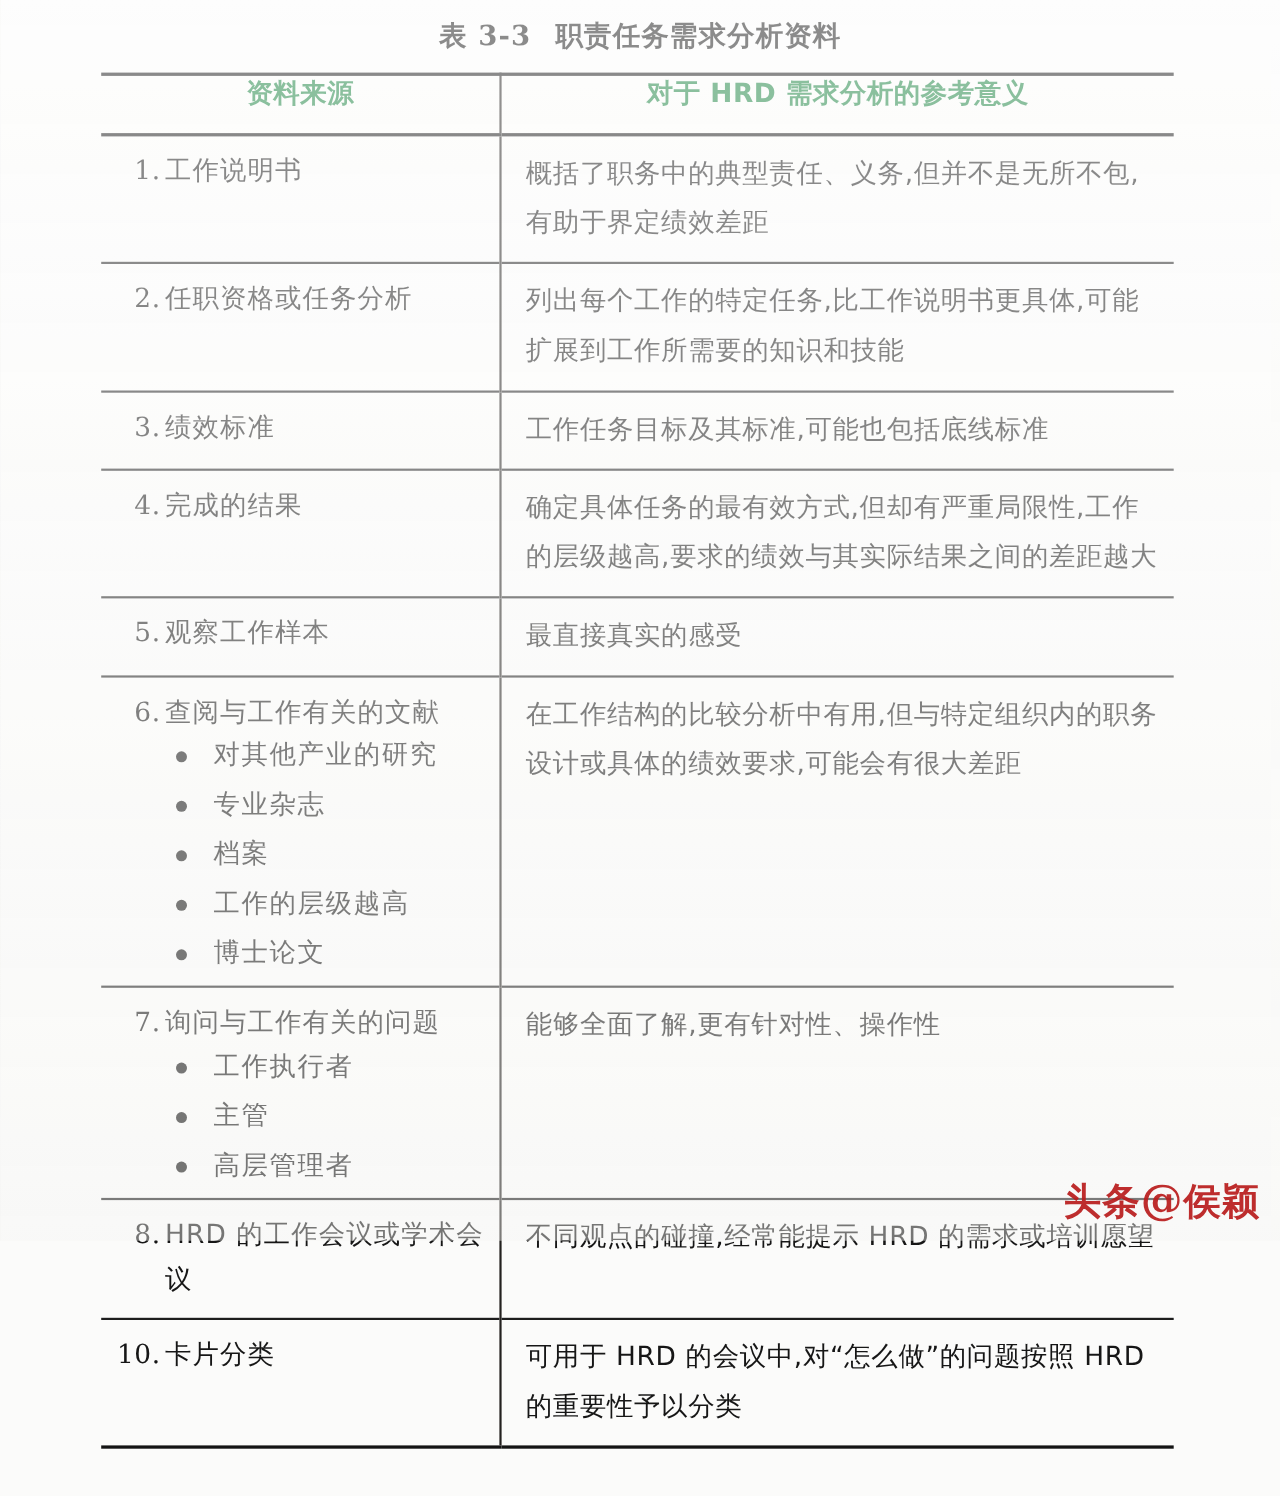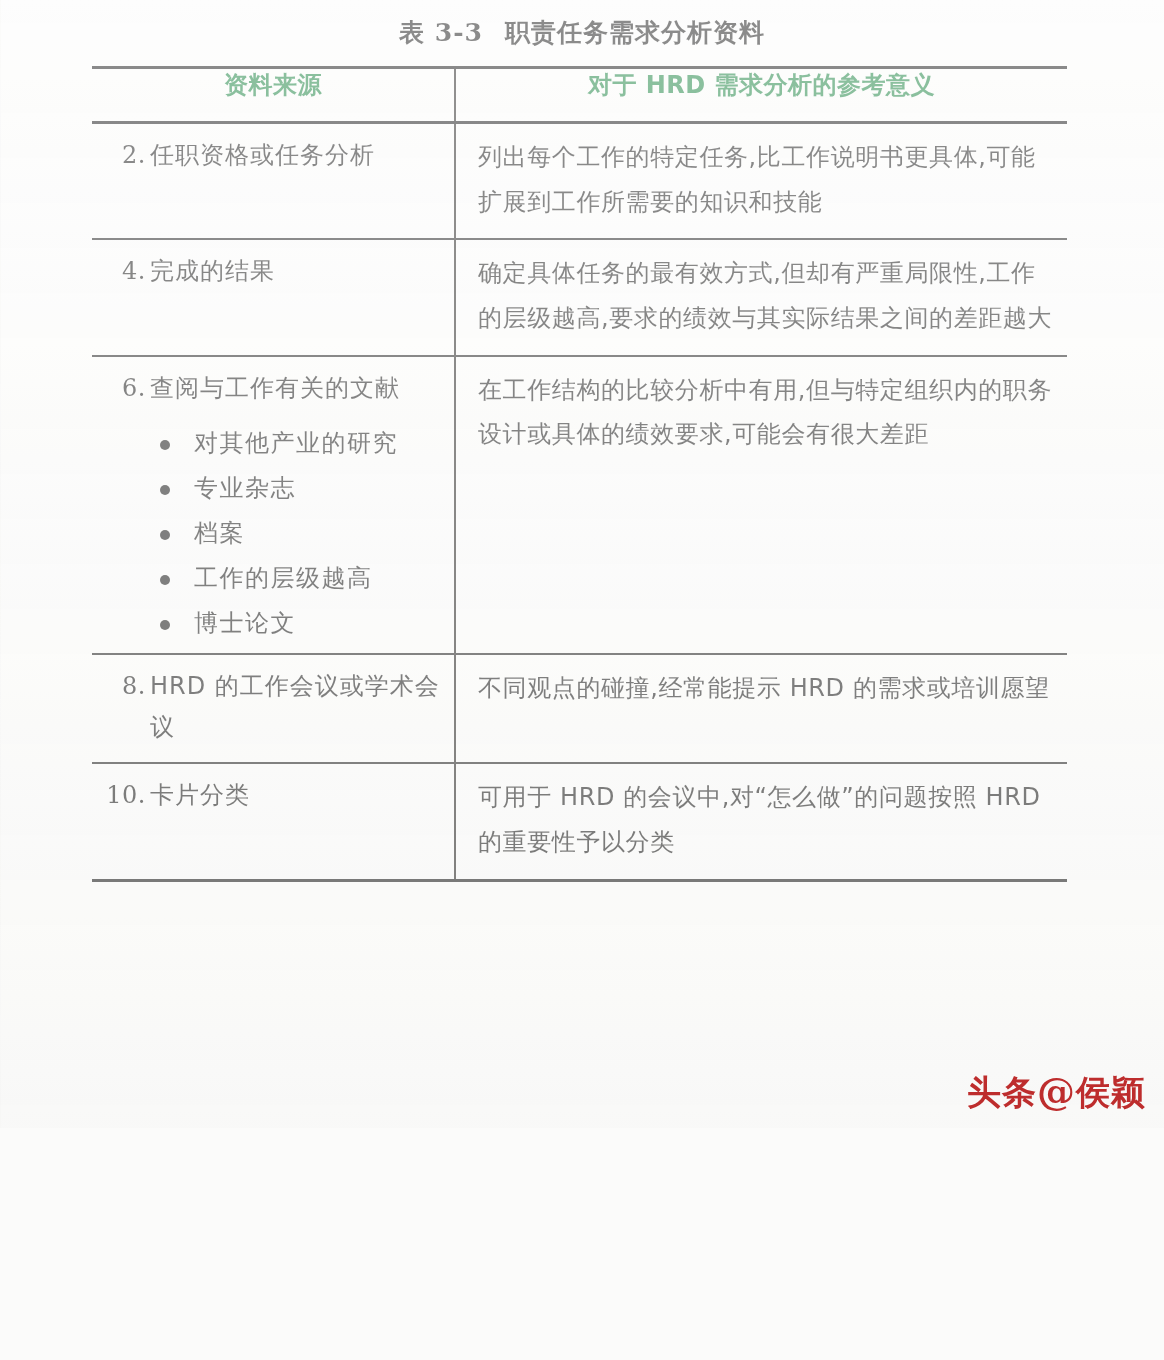--- a/index.html
+++ b/index.html
@@ -129,21 +129,21 @@
     text-align: right;
     margin-right: 4px;
     text-indent: 0;
     font-family: "DejaVu Serif", "Liberation Serif", serif;
   }
   .item .label-txt { letter-spacing: 1px; }
 
   
   ul.sub {
     list-style: none;
-    margin: 22px 0 2px 0;
+    margin: 6px 0 2px 0;
     padding: 0 0 0 52px;
   }
   ul.sub li {
     position: relative;
     font-size: 24px;
     line-height: 1.0;
     padding: 0 0 0 36px;
     margin: 0 0 21px 0;
     letter-spacing: 1.5px;
   }
@@ -201,52 +201,89 @@
         <col class="c2">
       </colgroup>
       <thead>
         <tr class="rule-top">
           <th class="col-left rule-bottom">资料来源</th>
           <th class="rule-bottom">对于 HRD 需求分析的参考意义</th>
         </tr>
       </thead>
       <tbody id="tbody">
           <tr class="">
+            <td class="col-left">
+              <span class="item"><span class="num">1.</span><span class="label-txt">工作说明书</span></span>
+            </td>
+            <td class="col-right">
+              <div class="para">概括了职务中的典型责任、义务,但并不是无所不包,有助于界定绩效差距</div>
+            </td>
+          </tr>
+          <tr class="">
             <td class="col-left rule-mid" style="border-top: 2px solid rgb(29, 29, 29);">
               <span class="item"><span class="num">2.</span><span class="label-txt">任职资格或任务分析</span></span>
             </td>
             <td class="col-right" style="border-top: 2px solid rgb(29, 29, 29);">
               <div class="para">列出每个工作的特定任务,比工作说明书更具体,可能扩展到工作所需要的知识和技能</div>
             </td>
           </tr>
           <tr class="">
             <td class="col-left rule-mid" style="border-top: 2px solid rgb(29, 29, 29);">
+              <span class="item"><span class="num">3.</span><span class="label-txt">绩效标准</span></span>
+            </td>
+            <td class="col-right" style="border-top: 2px solid rgb(29, 29, 29);">
+              <div class="para">工作任务目标及其标准,可能也包括底线标准</div>
+            </td>
+          </tr>
+          <tr class="">
+            <td class="col-left rule-mid" style="border-top: 2px solid rgb(29, 29, 29);">
               <span class="item"><span class="num">4.</span><span class="label-txt">完成的结果</span></span>
             </td>
             <td class="col-right" style="border-top: 2px solid rgb(29, 29, 29);">
               <div class="para">确定具体任务的最有效方式,但却有严重局限性,工作的层级越高,要求的绩效与其实际结果之间的差距越大</div>
+            </td>
+          </tr>
+          <tr class="">
+            <td class="col-left rule-mid" style="border-top: 2px solid rgb(29, 29, 29);">
+              <span class="item"><span class="num">5.</span><span class="label-txt">观察工作样本</span></span>
+            </td>
+            <td class="col-right" style="border-top: 2px solid rgb(29, 29, 29);">
+              <div class="para">最直接真实的感受</div>
             </td>
           </tr>
           <tr class="">
             <td class="col-left rule-mid" style="border-top: 2px solid rgb(29, 29, 29);">
               <span class="item"><span class="num">6.</span><span class="label-txt">查阅与工作有关的文献</span></span>
               <ul class="sub">
                 <li><span class="dot"></span><span>对其他产业的研究</span></li>
                 <li><span class="dot"></span><span>专业杂志</span></li>
                 <li><span class="dot"></span><span>档案</span></li>
                 <li><span class="dot"></span><span>工作的层级越高</span></li>
                 <li><span class="dot"></span><span>博士论文</span></li>
               </ul>
             </td>
             <td class="col-right" style="border-top: 2px solid rgb(29, 29, 29);">
               <div class="para">在工作结构的比较分析中有用,但与特定组织内的职务设计或具体的绩效要求,可能会有很大差距</div>
             </td>
           </tr>
           <tr class="">
             <td class="col-left rule-mid" style="border-top: 2px solid rgb(29, 29, 29);">
+              <span class="item"><span class="num">7.</span><span class="label-txt">询问与工作有关的问题</span></span>
+              <ul class="sub">
+                <li><span class="dot"></span><span>工作执行者</span></li>
+                <li><span class="dot"></span><span>主管</span></li>
+                <li><span class="dot"></span><span>高层管理者</span></li>
+              </ul>
+            </td>
+            <td class="col-right" style="border-top: 2px solid rgb(29, 29, 29);">
+              <div class="para">能够全面了解,更有针对性、操作性</div>
+            </td>
+          </tr>
+          <tr class="">
+            <td class="col-left rule-mid" style="border-top: 2px solid rgb(29, 29, 29);">
               <span class="item"><span class="num">8.</span><span class="label-txt">HRD 的工作会议或学术会议</span></span>
             </td>
             <td class="col-right" style="border-top: 2px solid rgb(29, 29, 29); margin-top: 20px;">
               <div class="para">不同观点的碰撞,经常能提示 HRD 的需求或培训愿望</div>
             </td>
           </tr>
           <tr class="rule-bottom">
             <td class="col-left rule-bottom" style="border-top: 2px solid rgb(29, 29, 29); border-bottom: 3px solid rgb(20, 20, 20);">
               <span class="item"><span class="num">10.</span><span class="label-txt">卡片分类</span></span>
             </td>

